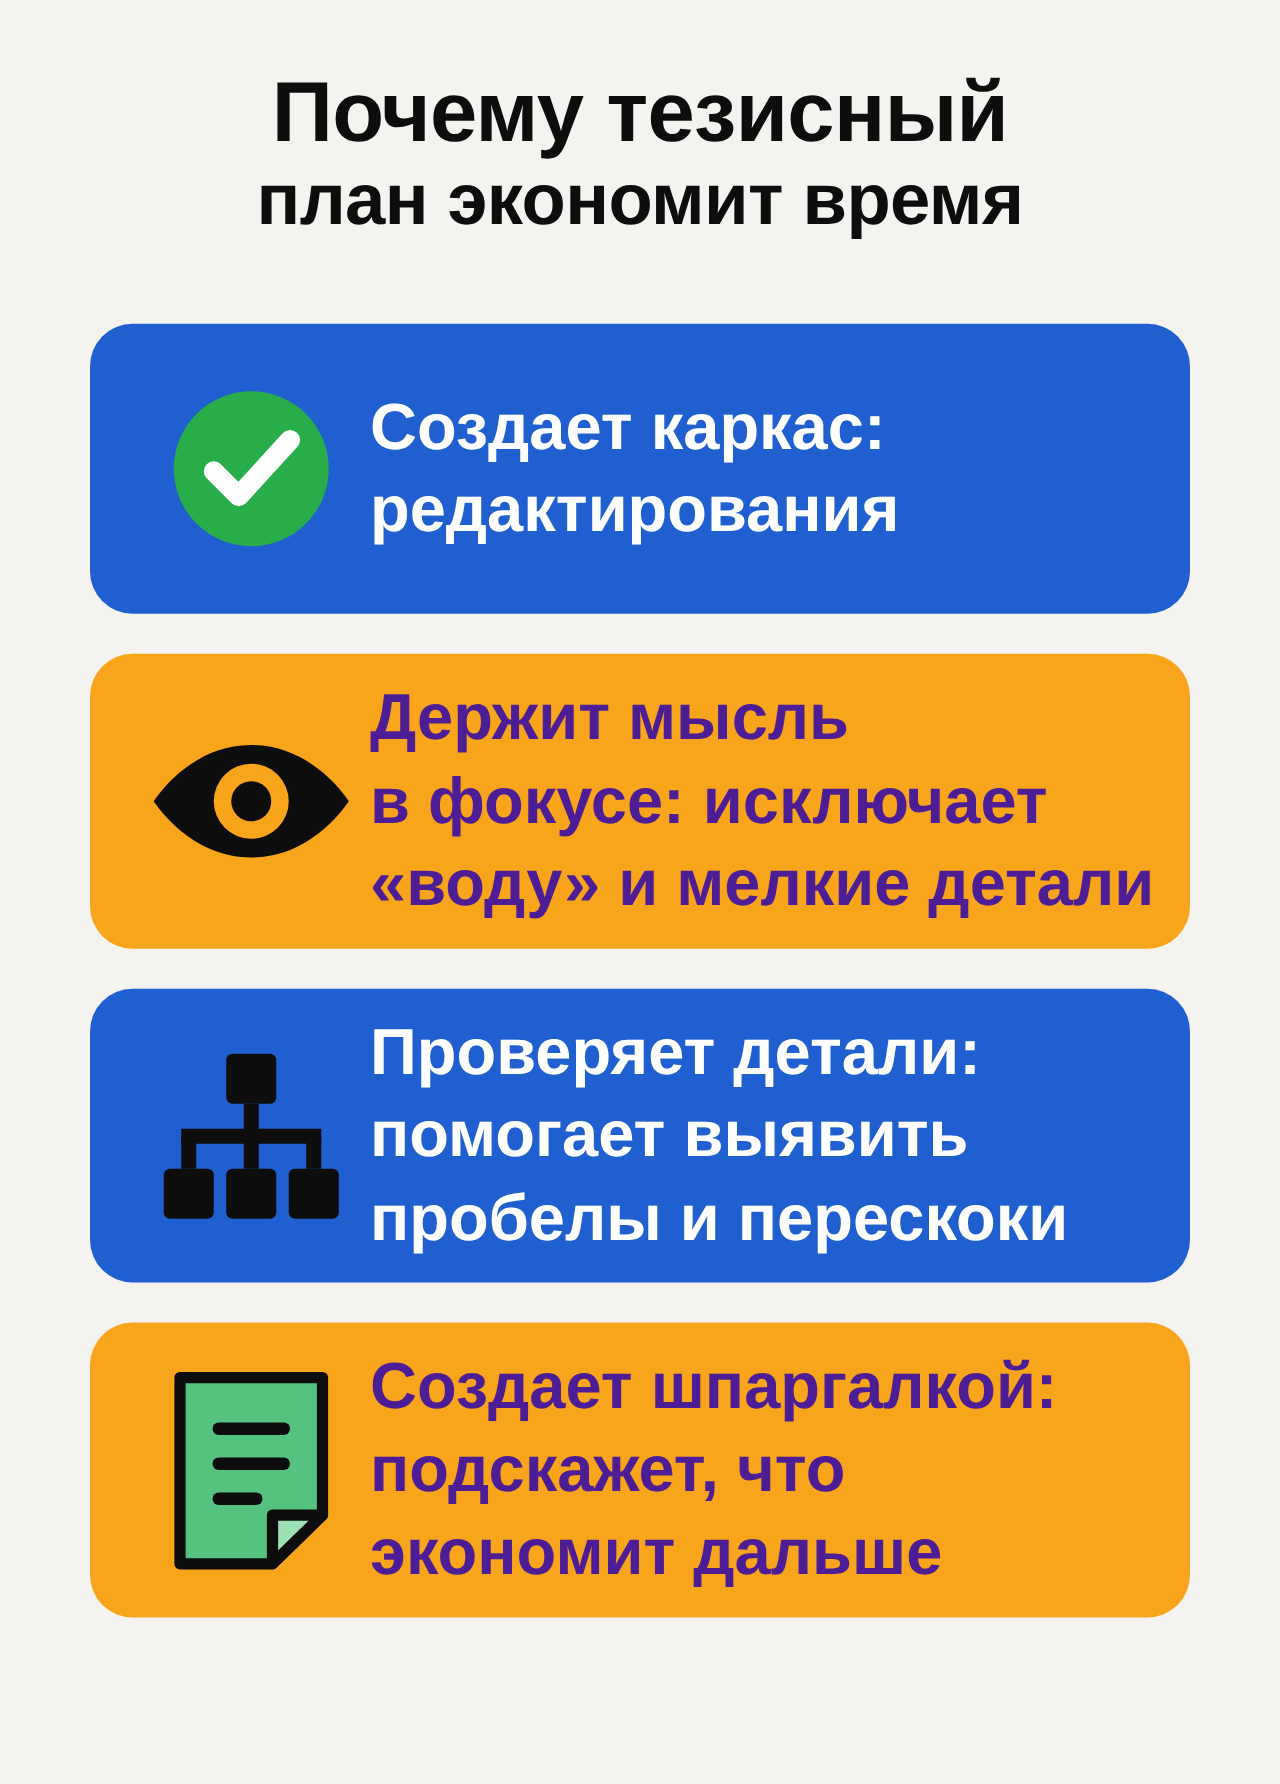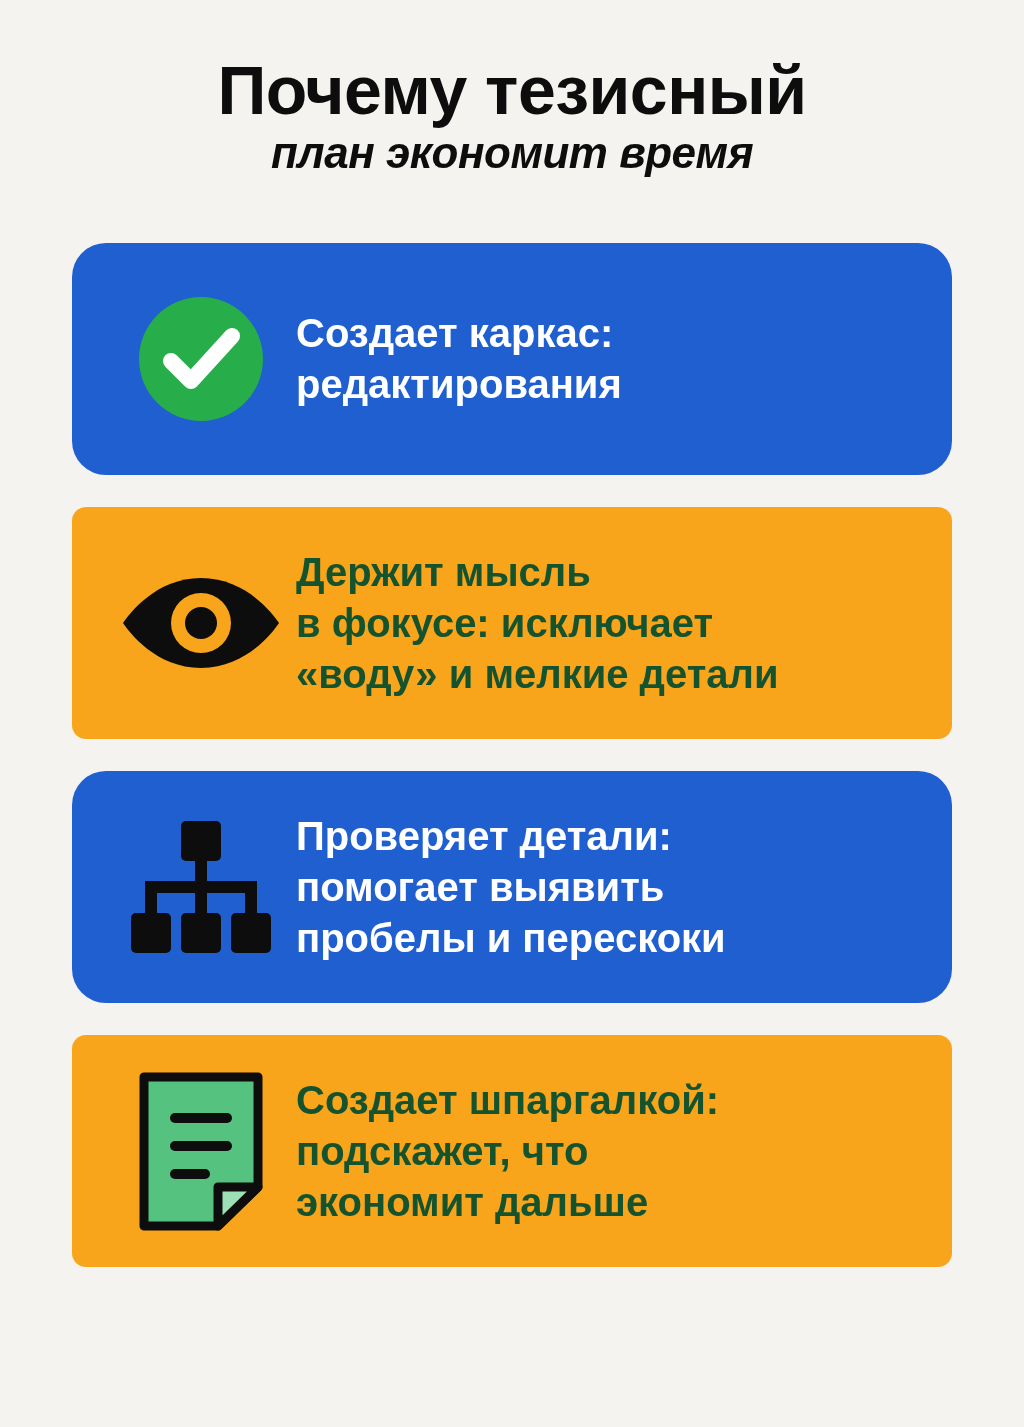--- a/index.html
+++ b/index.html
@@ -32,21 +32,21 @@
     font-weight: bold;
     font-size: 66px;
     line-height: 1.12;
     letter-spacing: -0.5px;
   }
   .title .line {
     display: block;
     white-space: nowrap;
   }
   .title .line1 { font-size: 68px; }
-  .title .line2 { font-size: 44px; font-style: italic; }
+  .title .line2 { font-size: 58px; }
 
   
   .cards {
     margin-top: 66px;
     padding: 0 72px;
     display: flex;
     flex-direction: column;
     gap: 32px;
   }
   .card {
@@ -56,33 +56,32 @@
     min-height: 232px;
     padding: 18px 26px 18px 34px;
     box-sizing: border-box;
   }
   .card.blue {
     background: #1f5fd0;
     color: #ffffff;
   }
   .card.orange {
     background: #f9a51b;
-    color: #14532d;
-    border-radius: 14px;
+    color: #4c1d95;
   }
   .icon-wrap {
     flex: 0 0 190px;
     display: flex;
     align-items: center;
     justify-content: center;
   }
   .card-text {
     flex: 1 1 auto;
     font-weight: bold;
-    font-size: 40px;
+    font-size: 52px;
     line-height: 1.28;
     padding-right: 6px;
   }
   .card-text .ln {
     display: block;
     white-space: nowrap;
   }
 
   
   svg { display: block; }

